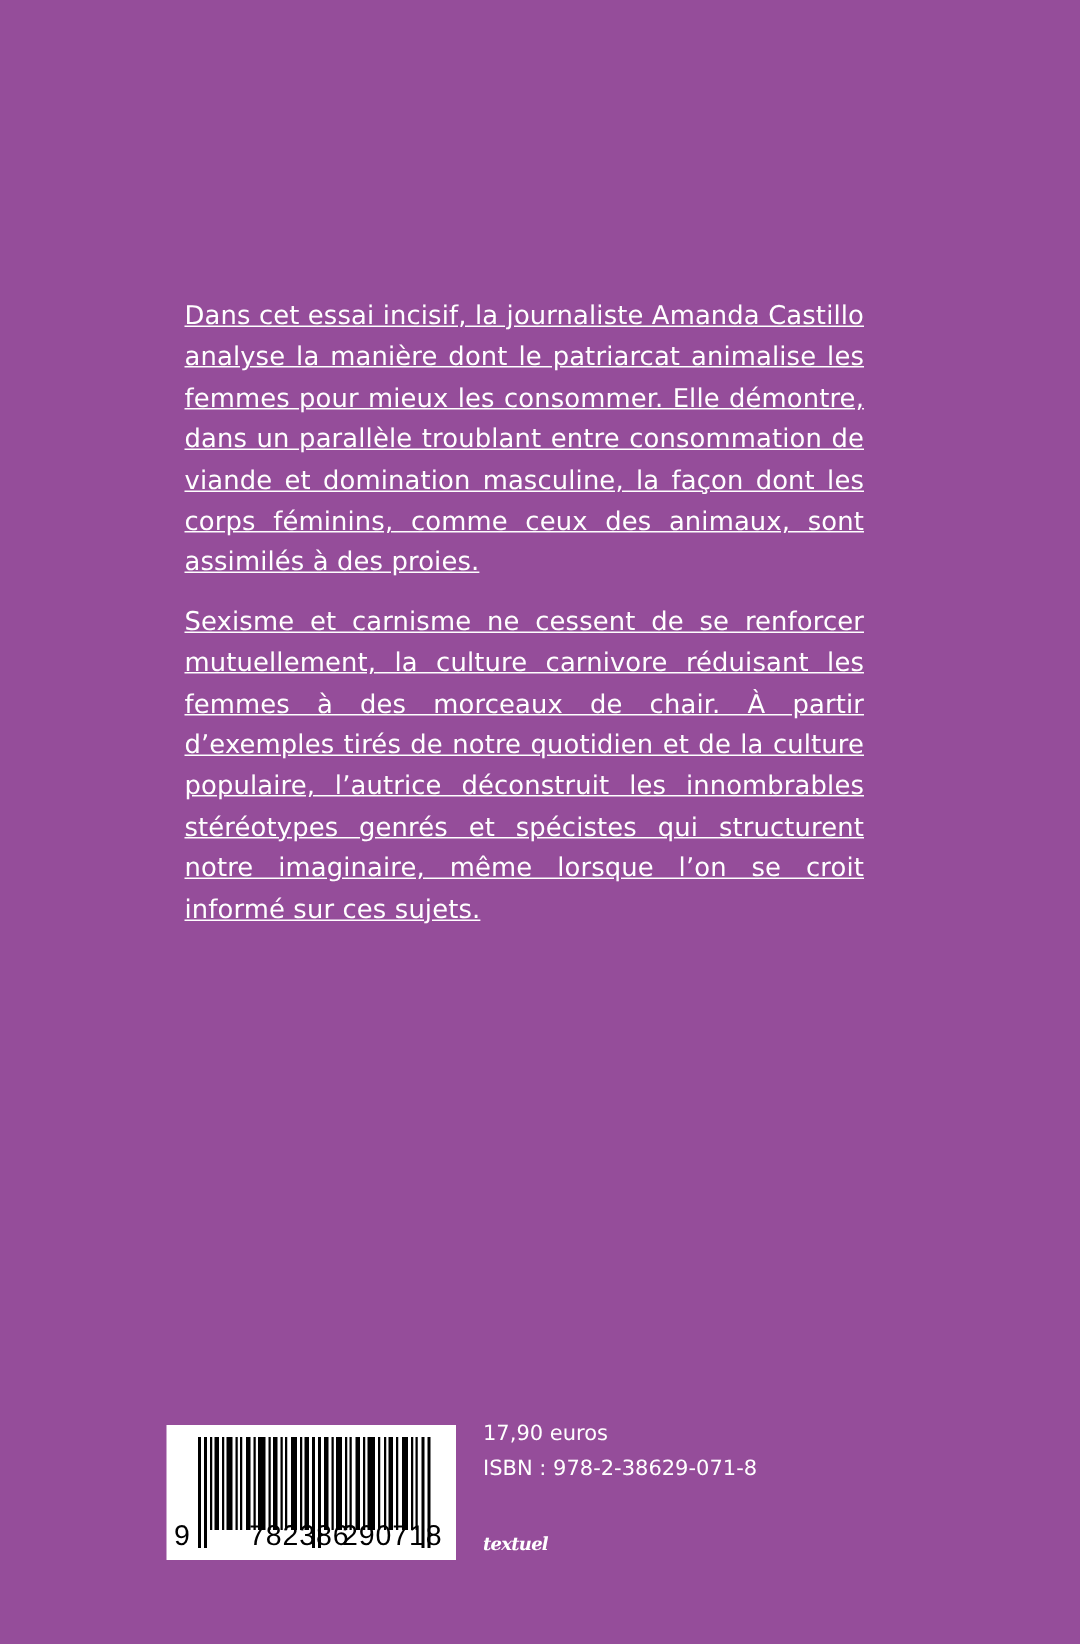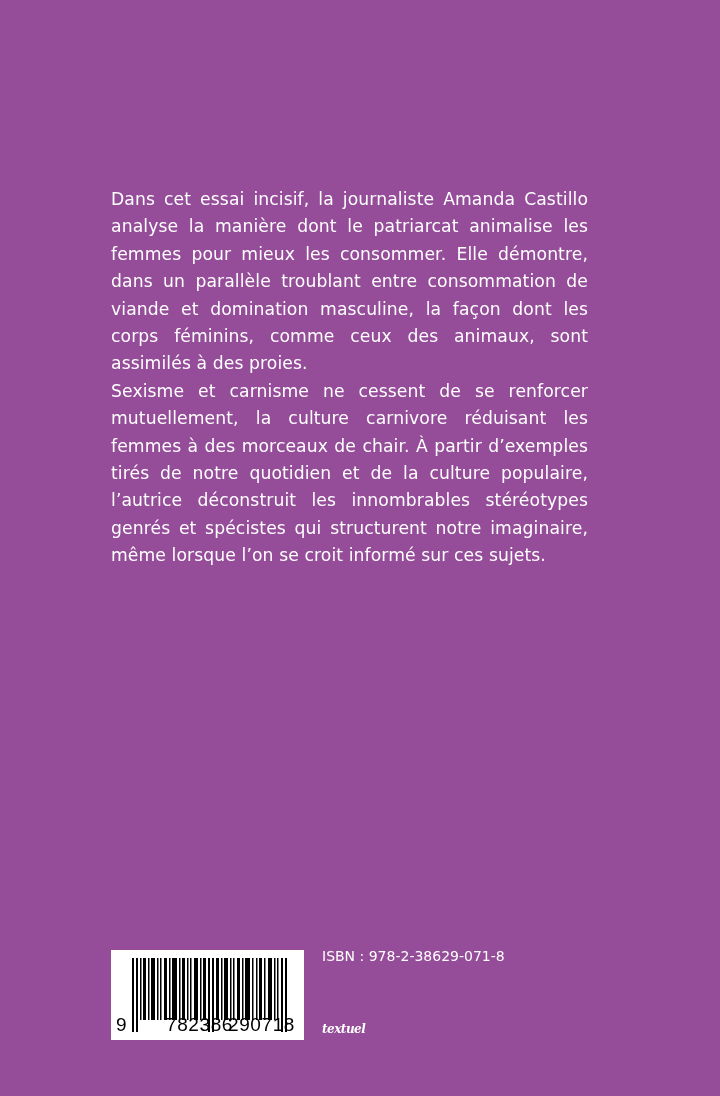--- a/index.html
+++ b/index.html
@@ -20,21 +20,22 @@
       left: 111px;
       top: 186px;
       width: 477px;
       font-size: 17.2px;
       line-height: 27.4px;
       text-align: justify;
       letter-spacing: 0.1px;
       word-spacing: 0px;
     }
     .blurb p {
-      margin: 0;
+      margin: 12px;
+      text-decoration: underline;
     }
     .blurb p.last-line-left {
       text-align-last: left;
     }
     .barcode-box {
       position: absolute;
       left: 111px;
       top: 950px;
       width: 193px;
       height: 90px;
@@ -132,16 +133,17 @@
       <rect x="170" y="8" width="2" height="74"></rect>
       <rect x="174" y="8" width="2" height="74"></rect>
     </g>
   </svg>
   <span class="barcode-digits d-first">9</span>
   <span class="barcode-digits d-left">782386</span>
   <span class="barcode-digits d-right">290718</span>
 </div>
 
 <div class="info">
+  <div>17,90 euros</div>
   <div>ISBN : 978-2-38629-071-8</div>
 </div>
 
 <div class="logo">textuel</div>
 
 </body></html>

